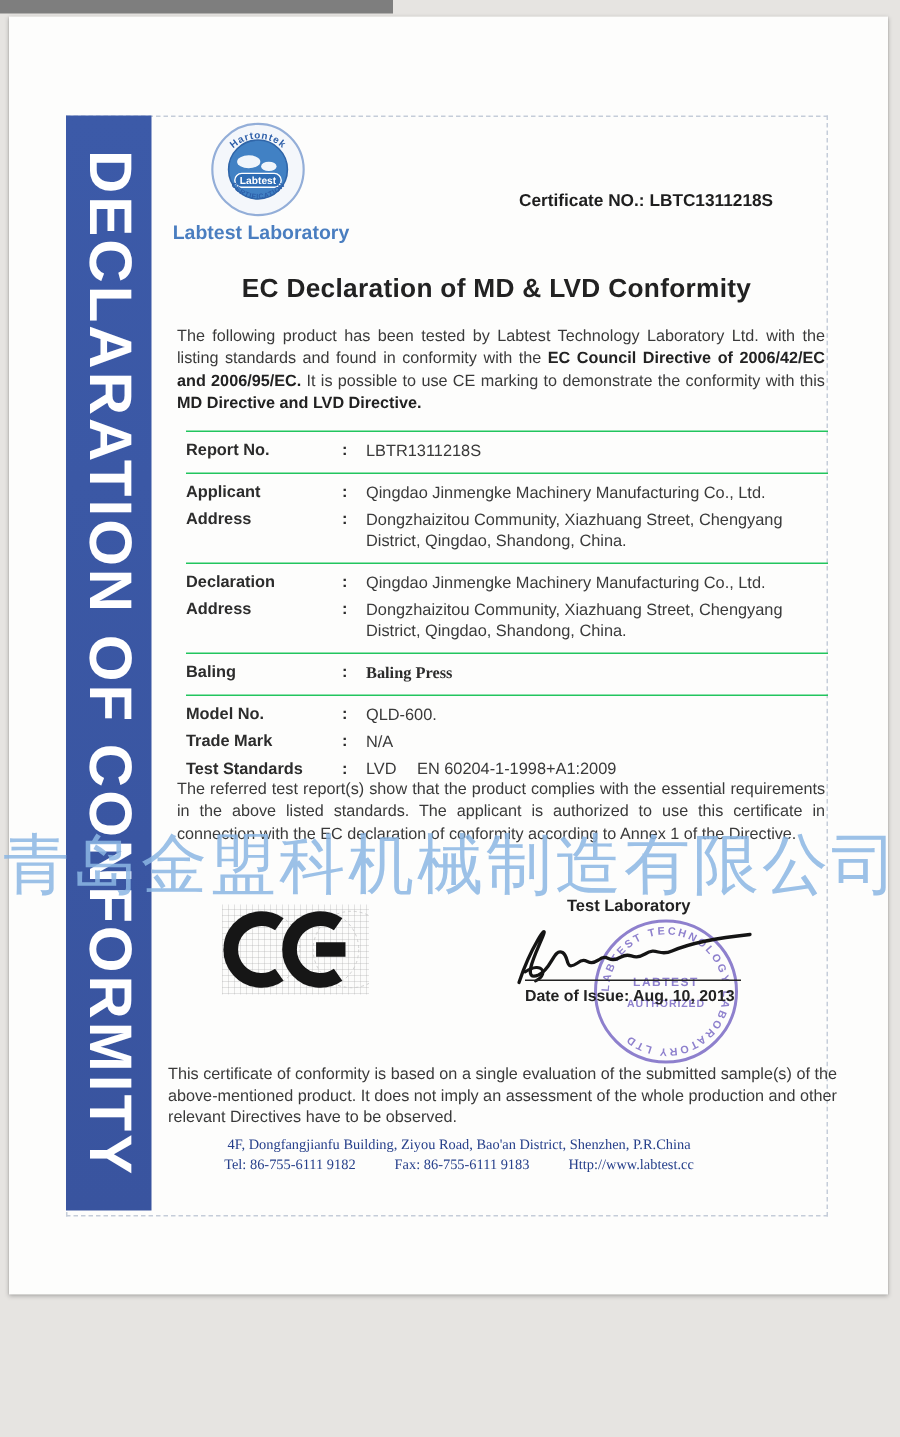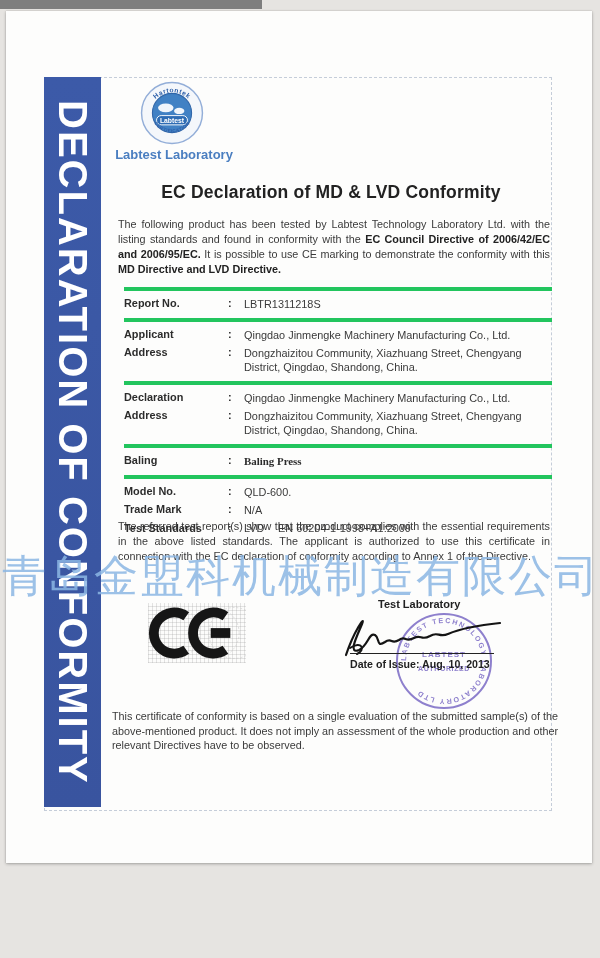--- a/index.html
+++ b/index.html
@@ -48,21 +48,21 @@
   }
   .para {
     position:absolute; font-size:10.8px; line-height:15px; text-align:justify; color:#3a3a3a;
   }
   .para b { color:#222; }
   .p-intro  { left:112px; top:206px; width:432px; }
   .p-result { left:112px; top:508px; width:432px; }
   .p-close  { left:106px; top:698px; width:446px; line-height:14.5px; }
   
   .fields { position:absolute; left:118px; top:276px; width:428px; font-size:10.9px; }
-  .fgroup { border-top:4px solid #22c55e; padding:4px 0 5px 0; }
+  .fgroup { border-top:1px solid #22c55e; padding:4px 0 5px 0; }
   .frow { display:flex; align-items:flex-start; padding:2px 0; }
   .flabel { width:104px; font-weight:bold; color:#2c2c2c; flex:none; }
   .fcolon { width:16px; flex:none; color:#2c2c2c; font-weight:bold; }
   .fvalue { flex:1; color:#3a3a3a; line-height:14px; }
   .fvalue.bold { font-weight:bold; color:#2c2c2c;font-family:Liberation Serif, serif; }
   .ts-line { display:flex; }
   .ts-code { width:34px; flex:none; }
   
   .watermark {
     position:absolute; left:2px; top:550px; width:596px; height:52px;
@@ -123,20 +123,24 @@
         <textPath href="#lgTop" startOffset="50%" text-anchor="middle">Hartontek</textPath>
       </text>
       <path id="lgBot" d="M 10,33 A 21.5,21.5 0 0 0 52,33" fill="none"></path>
       <text font-size="4.6" font-weight="bold" fill="#2d5fa9" letter-spacing="0.4" font-family="Liberation Sans, sans-serif">
         <textPath href="#lgBot" startOffset="50%" text-anchor="middle">CERTIFICATION</textPath>
       </text>
     </svg>
   </div>
   <div class="logo-caption">Labtest Laboratory</div>
 
+  <div class="certno">
+    <span>Certificate NO.:</span>
+    <span>LBTC1311218S</span>
+  </div>
 
   <div class="title">EC Declaration of MD &amp; LVD Conformity</div>
 
   <div class="para p-intro"><span>The following product has been tested by Labtest Technology Laboratory Ltd. with the listing standards and found in conformity with the </span><b>EC Council Directive of 2006/42/EC and 2006/95/EC.</b><span> It is possible to use CE marking to demonstrate the conformity with this </span><b>MD Directive and LVD Directive.</b></div>
 
   <div class="fields">
 
     <div class="fgroup">
       <div class="frow">
         <div class="flabel">Report No.</div>
@@ -234,20 +238,28 @@
     <svg viewBox="0 0 178 56" width="178" height="56">
       <path d="M 12,46 C 20,22 32,5 28,15 C 24,25 13,46 25,41 C 34,37 35,23 41,26 C 46,29 42,39 51,33 C 58,28 57,36 65,31 C 72,26 71,34 80,29 C 87,25 87,32 96,27 C 104,22 105,29 114,25 C 128,19 146,16 166,14" fill="none" stroke="#141414" stroke-width="2.2" stroke-linecap="round"></path>
       <path d="M 16,39 C 28,31 32,41 23,45" fill="none" stroke="#141414" stroke-width="2" stroke-linecap="round"></path>
     </svg>
   </div>
   <div class="sig-line"></div>
   <div class="date-line">Date of Issue: Aug. 10, 2013</div>
 
   <div class="para p-close">This certificate of conformity is based on a single evaluation of the submitted sample(s) of the above-mentioned product. It does not imply an assessment of the whole production and other relevant Directives have to be observed.</div>
 
+  <div class="footer">
+    <div>4F, Dongfangjianfu Building, Ziyou Road, Bao'an District, Shenzhen, P.R.China</div>
+    <div class="footer-contacts">
+      <span>Tel: 86-755-6111 9182</span>
+      <span>Fax: 86-755-6111 9183</span>
+      <span>Http://www.labtest.cc</span>
+    </div>
+  </div>
 
 </div>
 
 <div class="watermark">
     <span>青</span>
     <span>岛</span>
     <span>金</span>
     <span>盟</span>
     <span>科</span>
     <span>机</span>

